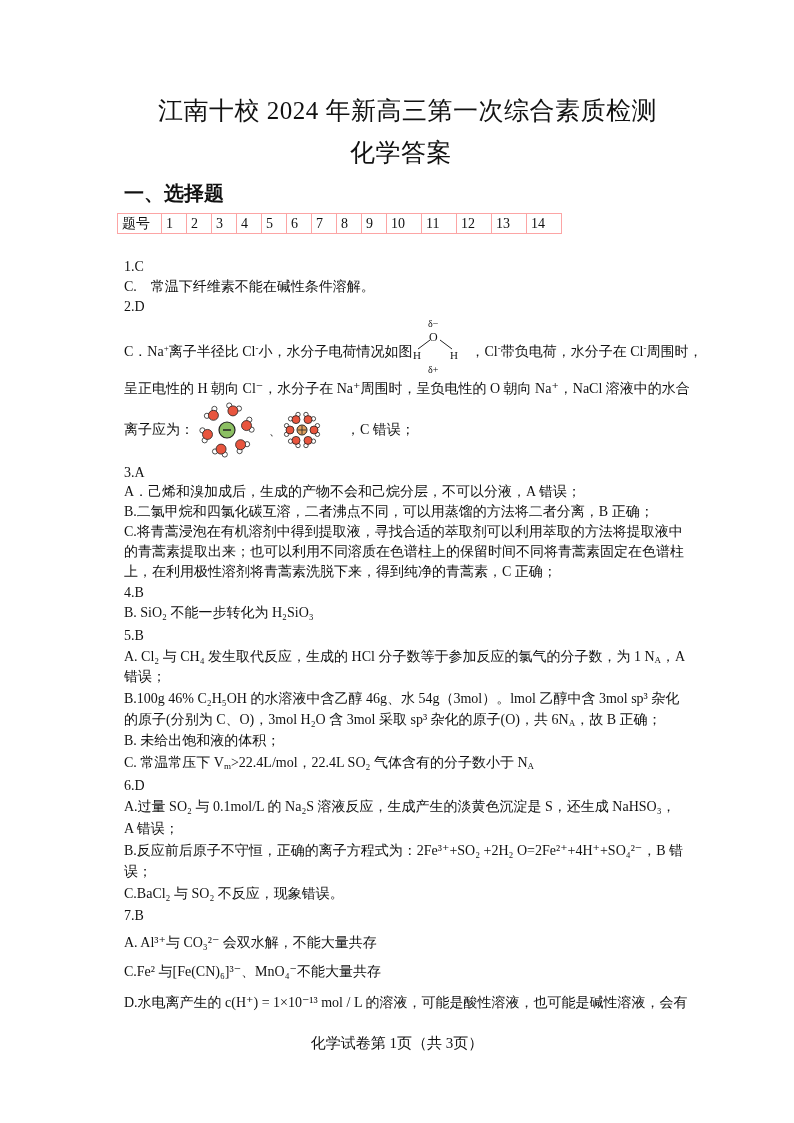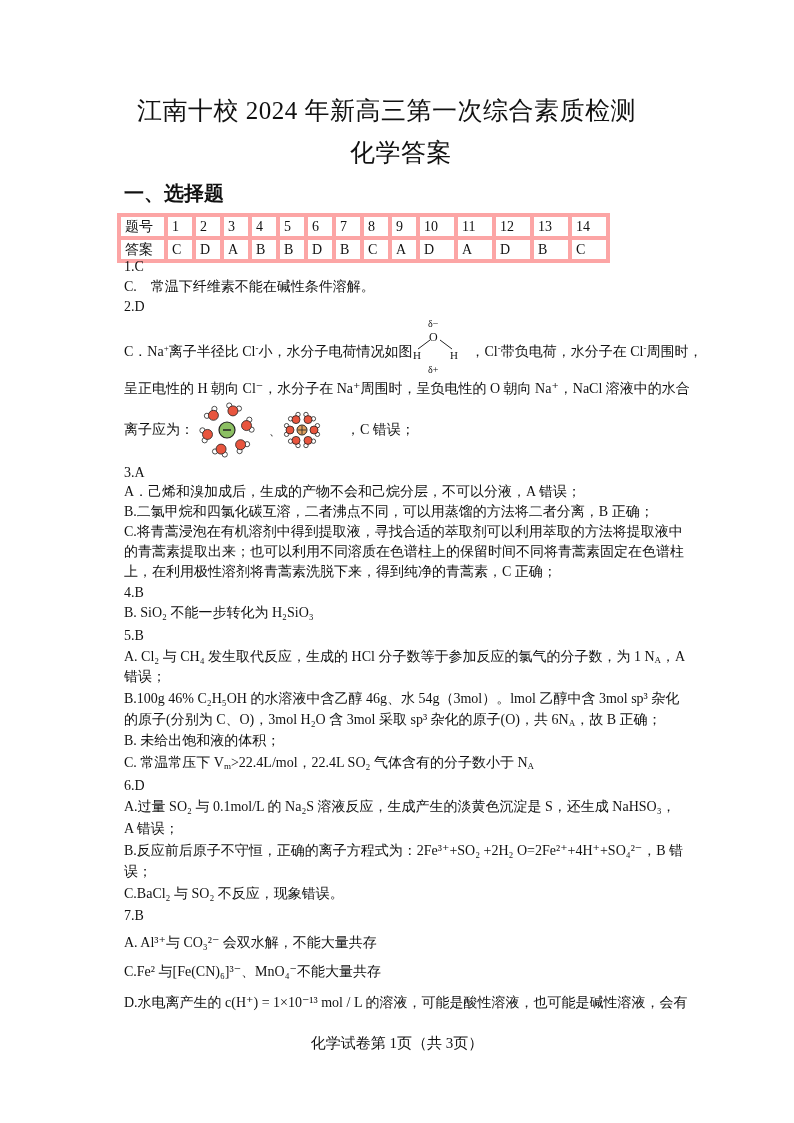--- a/index.html
+++ b/index.html
@@ -1,26 +1,26 @@
 <!DOCTYPE html>
 <html><head>
 <meta charset="utf-8">
 <style>
   html, body { margin: 0; padding: 0; background: #ffffff; }
   body { width: 794px; height: 1123px; position: relative; overflow: hidden;
          font-family: "Liberation Serif", "DejaVu Serif", serif; color: #111; }
   .title { position: absolute; top: 94px; left: 0; width: 794px; text-align: center;
            font-size: 25px; letter-spacing: 0.5px; }
-  .title .t1 { position: absolute; left: 137px; top: 0; width: 480px; text-align: center; white-space: nowrap; }
+  .title .t1 { position: absolute; left: 158px; top: 0; width: 480px; text-align: center; white-space: nowrap; }
   .title .t2 { position: absolute; left: 350px; top: 42px; white-space: nowrap; }
   .section { position: absolute; top: 180px; left: 124px; font-size: 20px; font-weight: bold;
              font-family: "DejaVu Sans", sans-serif; }
   table.ans { position: absolute; top: 213px; left: 117px; border-collapse: collapse;
               font-size: 14px; }
-  table.ans td { border: 4px solid #fca5a5; height: 19px; padding: 0 0 0 4px; text-align: left; }
+  table.ans td { border: 1px solid #fca5a5; height: 19px; padding: 0 0 0 4px; text-align: left; }
   table.ans td.h { width: 39px; }
   table.ans td.c { width: 20px; }
   table.ans td.c2 { width: 30px; margin-left: 40px; }
   .line { position: absolute; left: 124px; font-size: 14px; white-space: nowrap; line-height: 18px; }
   sub { font-size: 9px; vertical-align: -2px; }
   sup { font-size: 9px; vertical-align: 5px; }
   .water { position: absolute; left: 412px; top: 318px; width: 54px; height: 48px; font-size: 10px; }
   .water span { position: absolute; }
   .diagram { position: absolute; left: 195px; top: 400px; width: 150px; height: 60px; }
   .footer { position: absolute; top: 1034px; left: 0; width: 794px; text-align: center; font-size: 15px; }
@@ -46,37 +46,20 @@
         <td class="c">5</td>
         <td class="c">6</td>
         <td class="c">7</td>
         <td class="c">8</td>
         <td class="c">9</td>
         <td class="c2">10</td>
         <td class="c2">11</td>
         <td class="c2">12</td>
         <td class="c2">13</td>
         <td class="c2">14</td>
-      </tr>
-  <tr id="row-ans">
-    <td class="h">答案</td>
-  <td class="c">C</td>
-        <td class="c">D</td>
-        <td class="c">A</td>
-        <td class="c">B</td>
-        <td class="c">B</td>
-        <td class="c">D</td>
-        <td class="c">B</td>
-        <td class="c">C</td>
-        <td class="c">A</td>
-        <td class="c2">D</td>
-        <td class="c2">A</td>
-        <td class="c2">D</td>
-        <td class="c2">B</td>
-        <td class="c2">C</td>
       </tr>
 </tbody>
   </table>
 
 <div class="line" style="top:258px">1.C</div>
 <div class="line" style="top:278px">C.　常温下纤维素不能在碱性条件溶解。</div>
 
 <div class="line" style="top:298px">2.D</div>
 <div class="line" style="top:339px">
   <span>C．Na</span><sup>+</sup><span>离子半径比 Cl</span><sup>-</sup><span>小，水分子电荷情况如图</span><span style="display:inline-block;width:58px"></span><span>，Cl</span><sup>-</sup><span>带负电荷，水分子在 Cl</span><sup>-</sup><span>周围时，</span>

